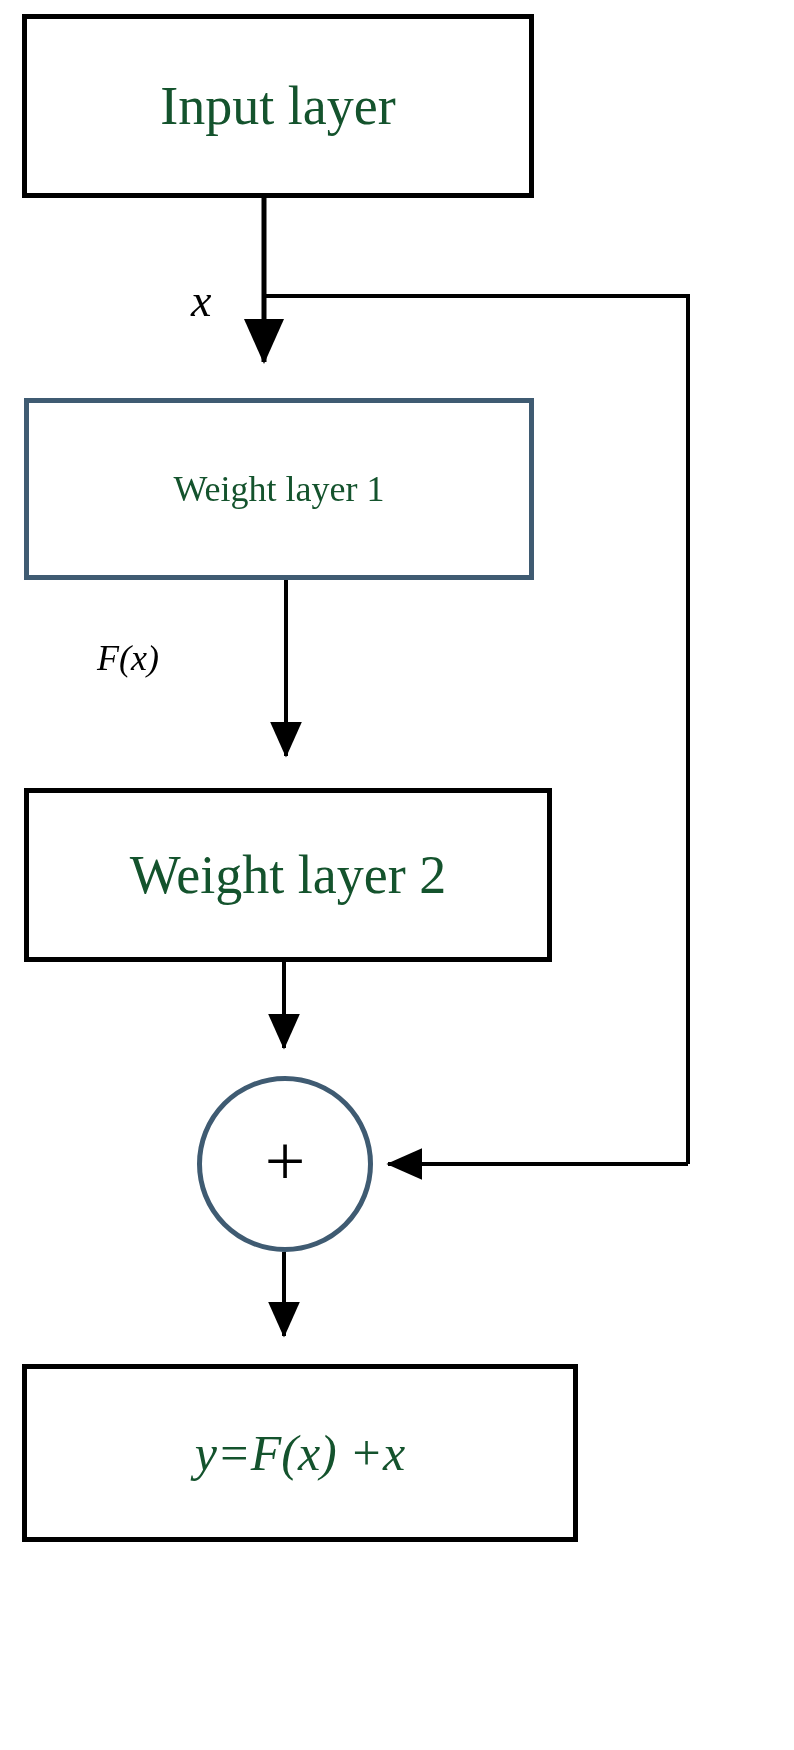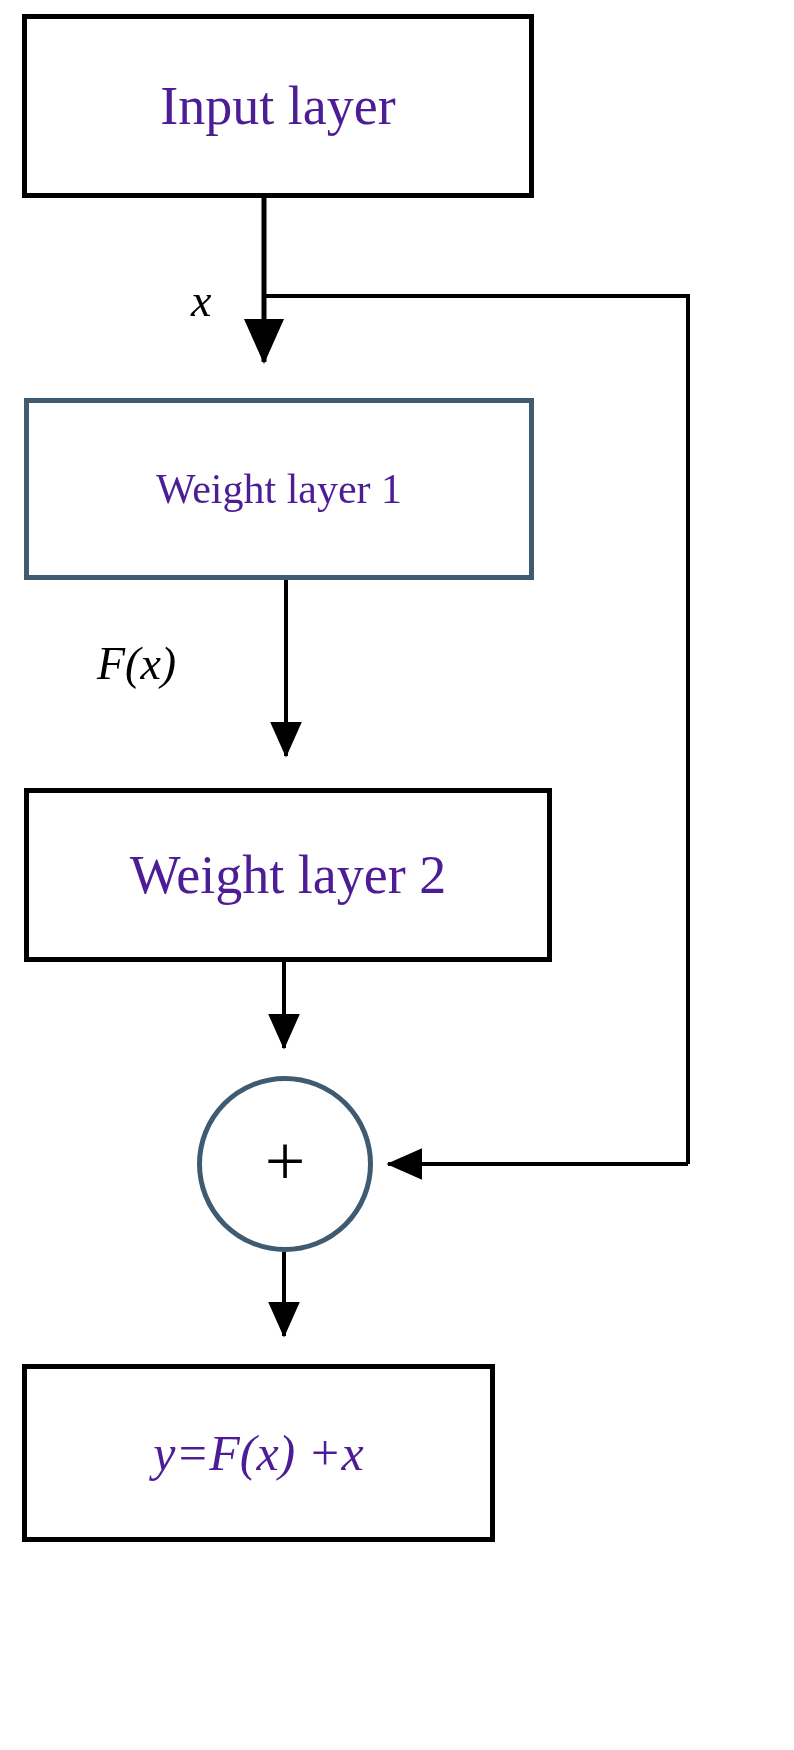--- a/index.html
+++ b/index.html
@@ -19,55 +19,55 @@
     position: absolute;
     box-sizing: border-box;
     background: #ffffff;
     display: flex;
     align-items: center;
     justify-content: center;
     text-align: center;
   }
   .box-label {
     font-family: "Liberation Serif", serif;
-    color: #4c1d95;
+    color: #14532d;
     white-space: nowrap;
   }
   
   #box-input {
     left: 22px;
     top: 14px;
     width: 512px;
     height: 184px;
     border: 5px solid #000000;
   }
   #box-input .box-label { font-size: 54px; }
 
   #box-weight1 {
     left: 24px;
     top: 398px;
     width: 510px;
     height: 182px;
     border: 5px solid #3f5b72;
   }
-  #box-weight1 .box-label { font-size: 42px; }
+  #box-weight1 .box-label { font-size: 36px; }
 
   #box-weight2 {
     left: 24px;
     top: 788px;
     width: 528px;
     height: 174px;
     border: 5px solid #000000;
   }
   #box-weight2 .box-label { font-size: 54px; }
 
   #box-output {
     left: 22px;
     top: 1364px;
-    width: 473px;
+    width: 556px;
     height: 178px;
     border: 5px solid #000000;
   }
   #box-output .box-label {
     font-size: 50px;
     font-style: italic;
   }
 
   
   #sum-node {
@@ -111,21 +111,21 @@
     white-space: nowrap;
   }
   #label-x {
     left: 191px;
     top: 274px;
     font-size: 46px;
   }
   #label-fx {
     left: 97px;
     top: 637px;
-    font-size: 46px;
+    font-size: 36px;
   }
 </style>
 </head>
 <body>
 
 <div id="canvas">
 
   <svg id="connectors" viewBox="0 0 794 1750" xmlns="http://www.w3.org/2000/svg">
     <defs>
       <marker id="arrowhead" markerWidth="10" markerHeight="10" refX="8.6" refY="4" orient="auto" markerUnits="strokeWidth">

